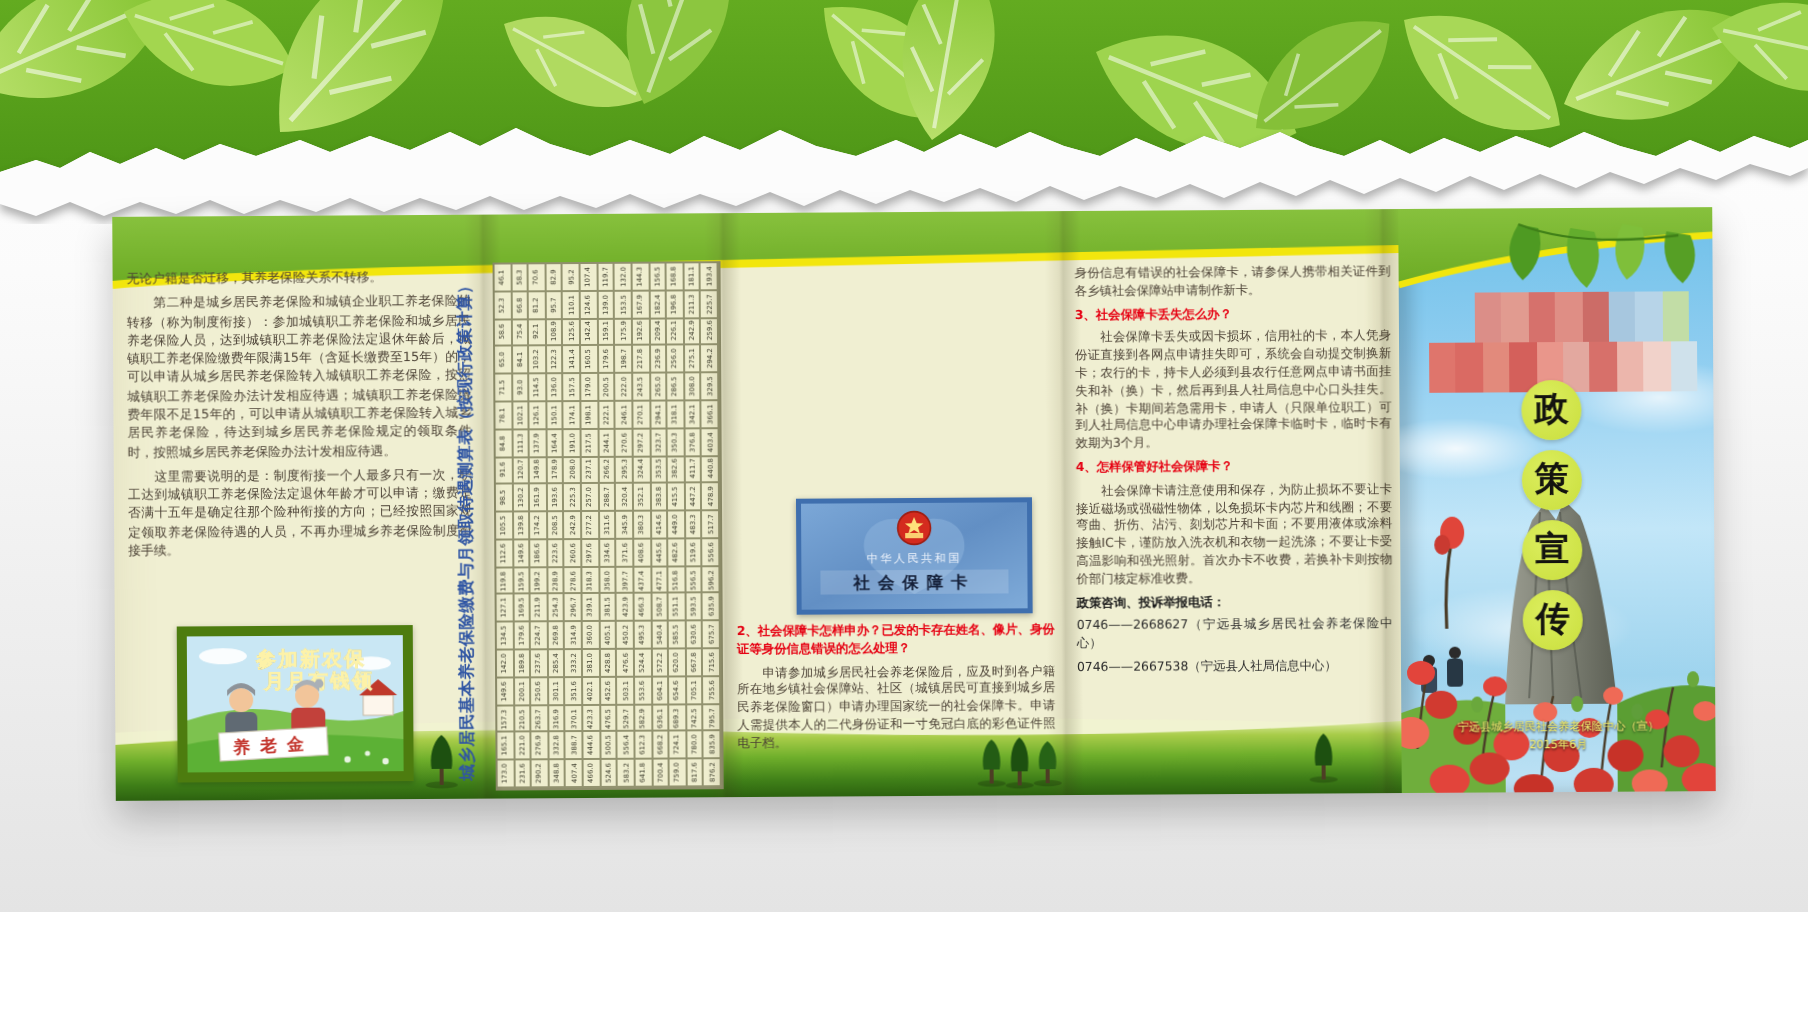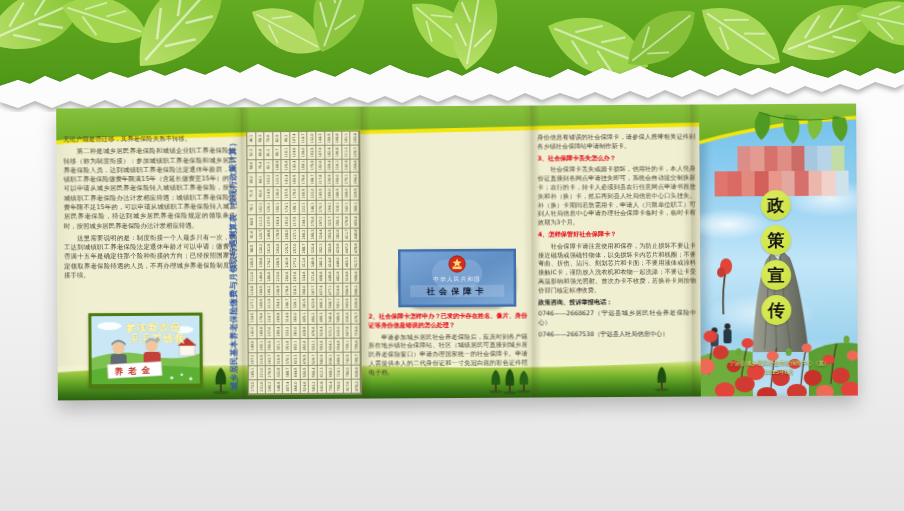--- a/index.html
+++ b/index.html
@@ -1,17 +1,17 @@
 <!DOCTYPE html>
 <html><head>
 <meta charset="utf-8">
 <style>
   html,body { margin:0; padding:0; background:#ffffff; }
   .stage {
-    position:relative; width:904px; height:511px; overflow:hidden;
+    position:relative; width:904px; height:456px; overflow:hidden;
     font-family:"DejaVu Sans", sans-serif;
     background:linear-gradient(180deg,#ffffff 0%,#fbfbfb 30%,#f1f1f1 60%,#e4e4e4 100%);
   }
   
   .banner { position:absolute; left:0; top:0; width:904px; height:112px; }
   
   .brochure {
     position:absolute; left:57px; top:106px; width:800px; height:292px;
     transform:rotate(-0.35deg);
     filter:drop-shadow(0 9px 9px rgba(0,0,0,.22));
@@ -61,24 +61,24 @@
     border-right:0.5px solid rgba(130,130,95,.85);
     border-bottom:0.5px solid rgba(130,130,95,.85);
     display:flex; align-items:center; justify-content:center; overflow:hidden;
   }
   .ptable .cell span {
     transform:rotate(-90deg) scale(.58);
     font-size:6px; color:#3c3c2c; white-space:nowrap;
   }
   
   .cartoon { position:absolute; left:31px; top:205px; width:108px; height:68px;
-    border:3px solid #4d7c0f; box-shadow:0 1px 3px rgba(0,0,0,.25);text-decoration:underline; }
+    border:5px solid #4d7c0f; box-shadow:0 1px 3px rgba(0,0,0,.25);text-decoration:underline; }
   
   .sscard { position:absolute; left:341px; top:143px; width:118px; height:58px;
-    box-shadow:0 1px 3px rgba(0,0,0,.3);border-radius:23px; }
+    box-shadow:0 1px 3px rgba(0,0,0,.3); }
   
   .grass { position:absolute; left:0; bottom:0; }
   
   .mosaic { position:absolute; display:flex; }
   .mosaic .blk { width:13.4px; height:25px; }
   #cover-title { position:absolute; left:0; top:86px; width:157px; }
   .cov-circle {
     position:absolute; left:61px; width:30px; height:30px; border-radius:50%;
     background:radial-gradient(circle at 40% 35%, #dcee5e, #c9de3d);
     display:flex; align-items:center; justify-content:center;

